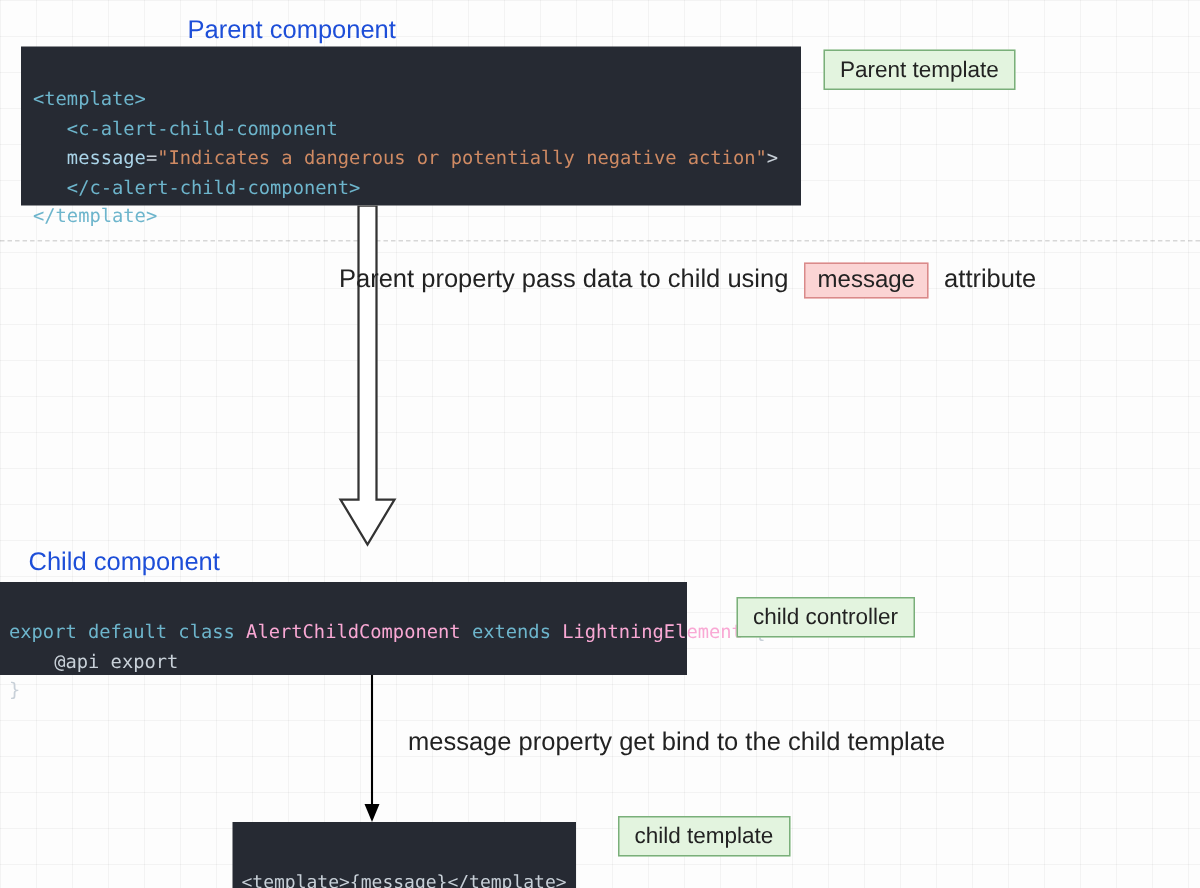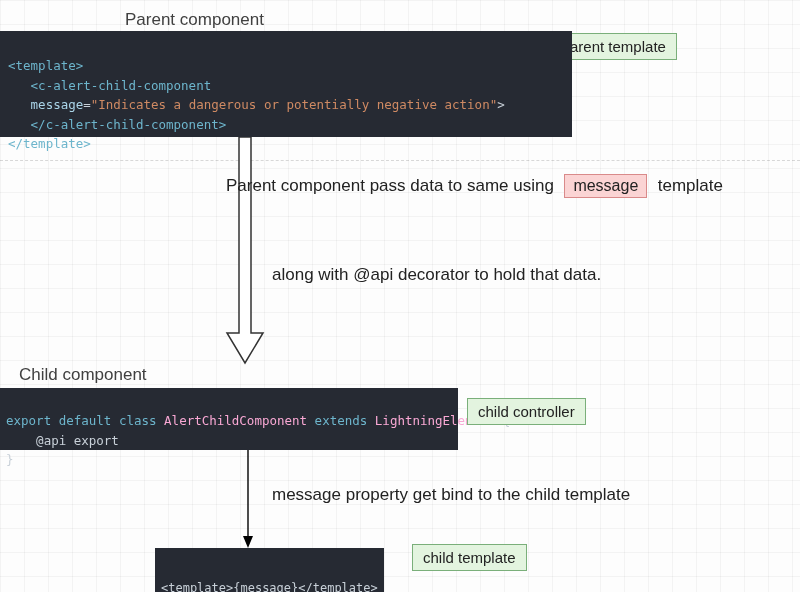--- a/index.html
+++ b/index.html
@@ -14,21 +14,21 @@
   body {
     position: relative;
     background:
       linear-gradient(to right, rgba(0,0,0,0.04) 1px, transparent 1px) 0 0 / 24px 24px,
       linear-gradient(to bottom, rgba(0,0,0,0.04) 1px, transparent 1px) 0 0 / 24px 24px,
       #fdfdfd;
   }
   .el { position: absolute; }
   .title {
     font-size: 17px;
-    color: #404040;
+    color: #1d4ed8;
     text-align: center;
   }
   .badge-green {
     display: inline-block;
     background: #e3f4df;
     border: 1px solid #7aaf7a;
     color: #222;
     font-size: 15px;
     padding: 4px 10px;
   }
@@ -70,53 +70,52 @@
 </style>
 </head>
 <body>
 
 <div class="dashed-separator" style="top:160px"></div>
 
 <div class="el title" style="left:125px; top:10px;">Parent component</div>
 
 <div class="el badge-green" style="left:549px; top:33px;">Parent template</div>
 
-<div class="el code-dark" style="left:0; top:31px; width:572px; height:106px;">
+<div class="el code-dark" style="left:14px; top:31px; width:520px; height:106px;">
 <span class="tag">&lt;template&gt;</span>
    <span class="tag">&lt;c-alert-child-component</span>
    <span class="attr">message</span>=<span class="str">"Indicates a dangerous or potentially negative action"</span>&gt;
    <span class="tag">&lt;/c-alert-child-component&gt;</span>
 <span class="tag">&lt;/template&gt;</span>
 </div>
 
 <div class="el wide-arrow" style="left:225px; top:137px;">
   <svg width="40" height="228" viewBox="0 0 40 228">
     <path d="M14 0 L14 196 L2 196 L20 226 L38 196 L26 196 L26 0 Z" fill="white" stroke="#333" stroke-width="1.5"></path>
   </svg>
 </div>
 
 <div class="el" style="left:226px; top:174px;">
-  <span class="ann-text">Parent component pass data to same using</span>
+  <span class="ann-text">Parent property pass data to child using</span>
   <span class="badge-red" style="margin:0 6px;">message</span>
-  <span class="ann-text">template</span>
+  <span class="ann-text">attribute</span>
 </div>
 
 <div class="el" style="left:272px; top:263px; width:500px;">
-  <div class="ann-text">along with @api decorator to hold that data.</div>
 </div>
 
 <div class="el title" style="left:19px; top:365px;">Child component</div>
 
 <div class="el code-dark" style="left:0; top:388px; width:458px; height:62px; padding:4px 6px;">
 <span class="kw">export</span> <span class="kw">default</span> <span class="kw">class</span> <span class="cls">AlertChildComponent</span> <span class="kw">extends</span> <span class="cls">LightningElement</span> <span>{</span>
 <span>    @api export</span>
 <span>}</span>
 </div>
 
-<div class="el badge-green" style="left:467px; top:398px;">child controller</div>
+<div class="el badge-green" style="left:491px; top:398px;">child controller</div>
 
 <div class="el thin-arrow" style="left:240px; top:450px;">
   <svg width="16" height="100" viewBox="0 0 16 100">
     <line x1="8" y1="0" x2="8" y2="88" stroke="#000" stroke-width="1.4"></line>
     <path d="M8 98 L3 86 L13 86 Z" fill="#000"></path>
   </svg>
 </div>
 
 <div class="el ann-text" style="left:272px; top:483px;text-align:right;">message property get bind to the child template</div>
 

